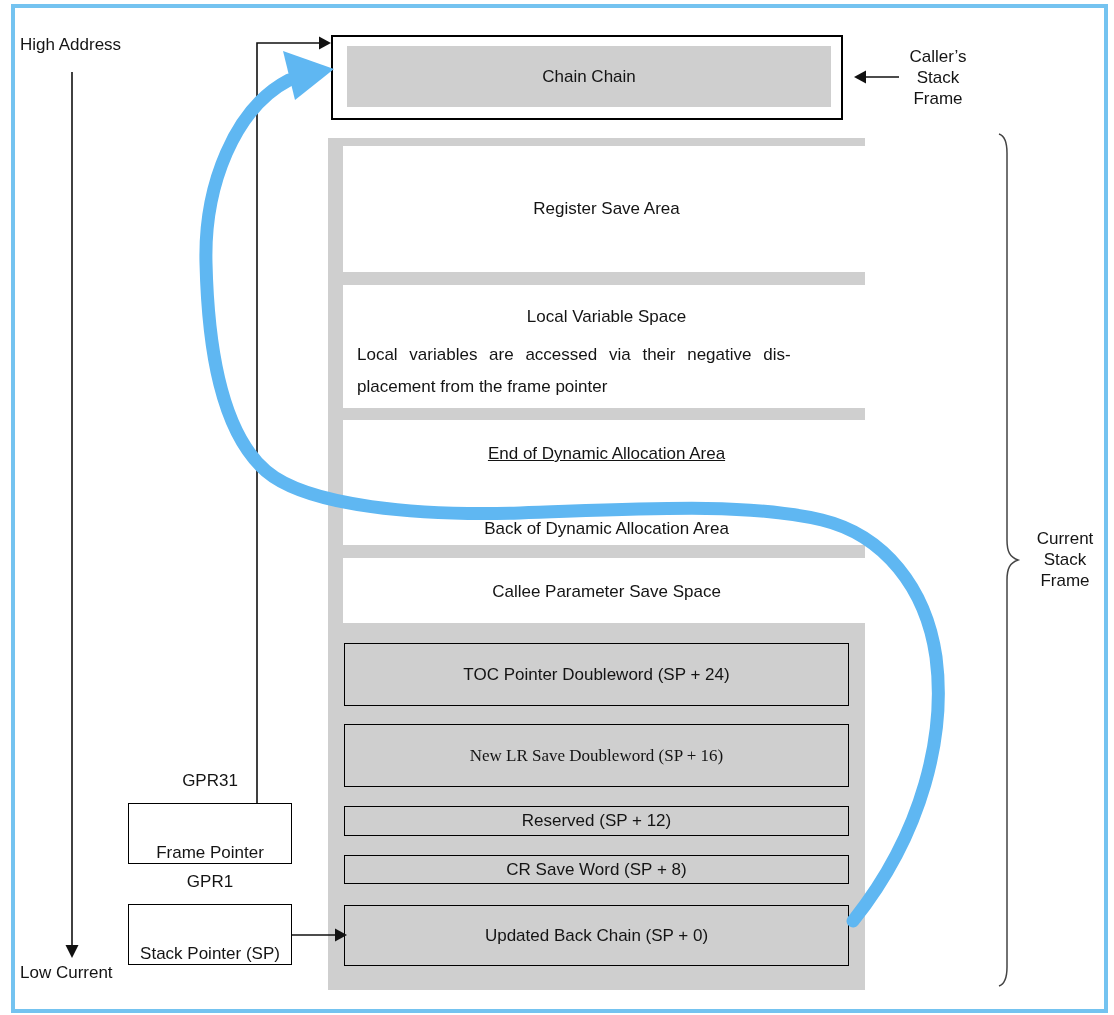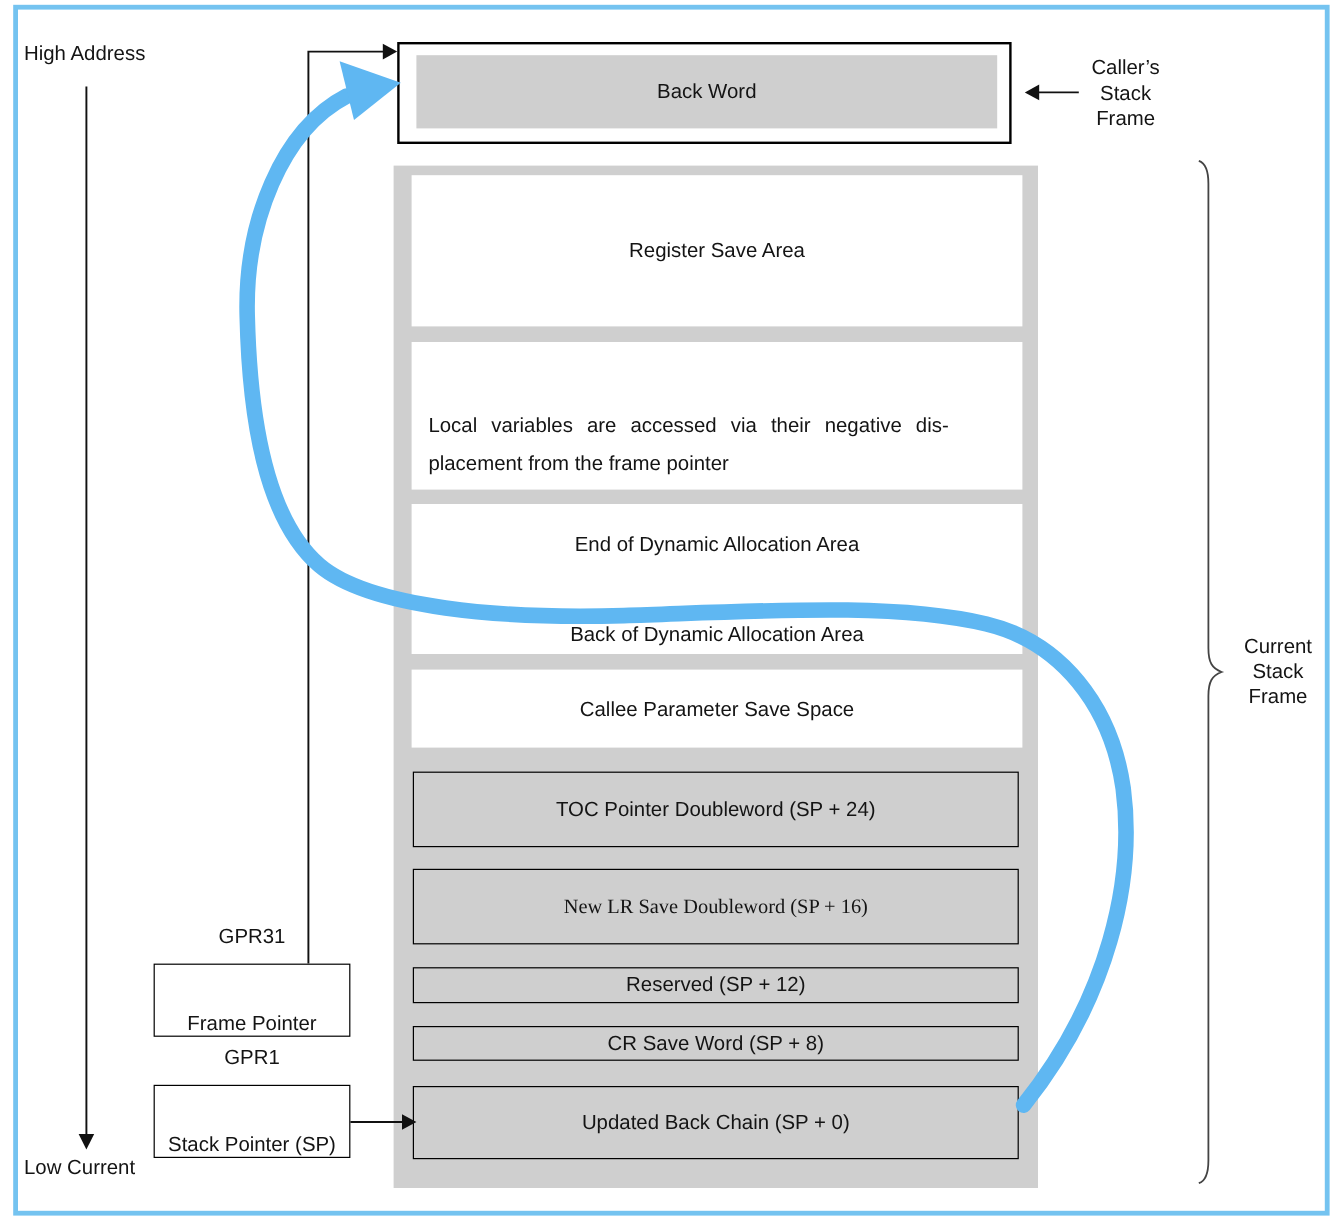--- a/index.html
+++ b/index.html
@@ -11,21 +11,21 @@
   .frame-border{
     position:absolute;left:11px;top:4px;width:1089px;height:1001px;
     border:4px solid #74C3F0;pointer-events:none;
   }
   .abs{position:absolute;}
   .txt{position:absolute;white-space:nowrap;line-height:20px;}
   .center{text-align:center;}
   
   .gray-container{position:absolute;left:328px;top:138px;width:537px;height:852px;background:#CFCFCF;}
   
-  .white-sec{position:absolute;left:343px;width:509px;background:#fff;}
+  .white-sec{position:absolute;left:343px;width:509px;background:#fff;padding-left:18px;}
   .sec-register{top:146px;height:126px;}
   .sec-local{top:285px;height:123px;}
   .sec-dynamic{top:420px;height:125px;}
   .sec-callee{top:558px;height:65px;}
   .sec-label{position:absolute;left:0;width:100%;text-align:center;line-height:20px;}
   .local-desc{position:absolute;left:14px;right:16px;line-height:20px;text-align:left;white-space:nowrap;}
   .justified{word-spacing:7px;}
   
   .gray-row{position:absolute;left:344px;width:503px;background:#CFCFCF;border:1.5px solid #000;
             display:flex;align-items:center;justify-content:center;}
@@ -52,26 +52,27 @@
 
   <div class="frame-border"></div>
 
   <div class="gray-container"></div>
 
   <div class="white-sec sec-register">
     <div class="sec-label" style="top:53px;">Register Save Area</div>
   </div>
 
   <div class="white-sec sec-local">
+    <div class="sec-label" style="top:22px;">Local Variable Space</div>
     <div class="local-desc justified" style="top:60px;">Local variables are accessed via their negative dis-</div>
     <div class="local-desc" style="top:92px;">placement from the frame pointer</div>
   </div>
 
   <div class="white-sec sec-dynamic">
-    <div class="sec-label" style="top:24px;">End of Dynamic Allocation Area</div>
+    <div class="sec-label" style="top:24px;text-decoration:underline;">End of Dynamic Allocation Area</div>
     <div class="sec-label" style="top:99px;">Back of Dynamic Allocation Area</div>
   </div>
 
   <div class="white-sec sec-callee">
     <div class="sec-label" style="top:24px;">Callee Parameter Save Space</div>
   </div>
 
   <div class="gray-row row-toc">
     <span>TOC Pointer Doubleword (SP + 24)</span>
   </div>
@@ -83,21 +84,21 @@
   </div>
   <div class="gray-row row-cr">
     <span>CR Save Word (SP + 8)</span>
   </div>
   <div class="gray-row row-ubc">
     <span>Updated Back Chain (SP + 0)</span>
   </div>
 
   <div class="back-chain-outer">
     <div class="back-chain-inner">
-      <span>Back Word</span>
+      <span>Chain Chain</span>
     </div>
   </div>
 
   <div class="ptr-box fp-box">
     <span>Frame Pointer</span>
   </div>
   <div class="ptr-box sp-box">
     <span>Stack Pointer (SP)</span>
   </div>
 

